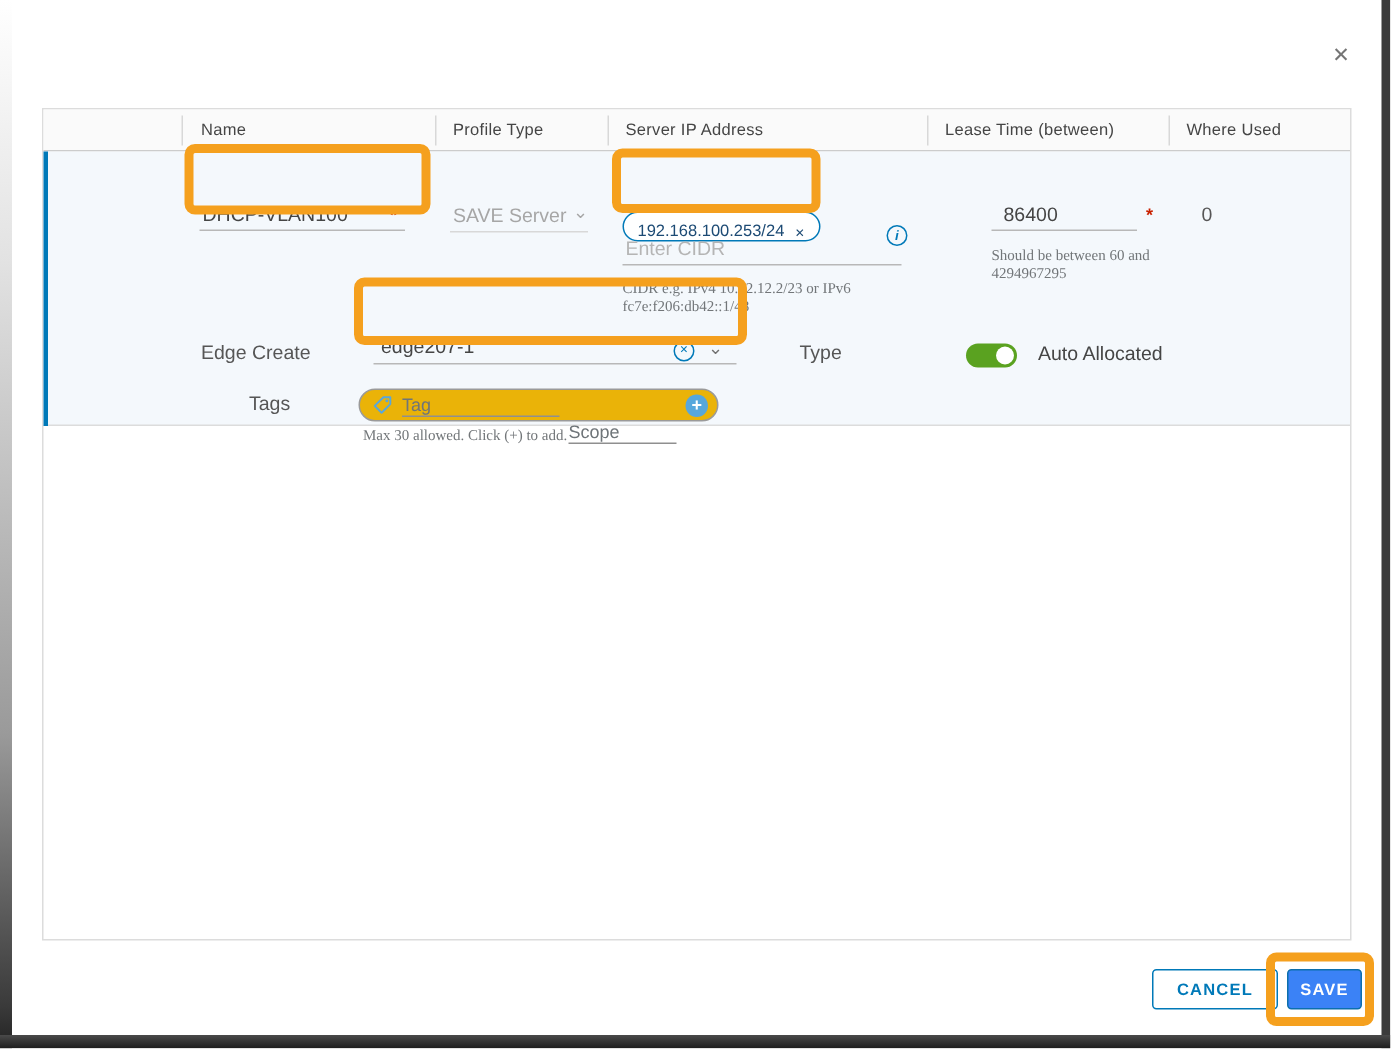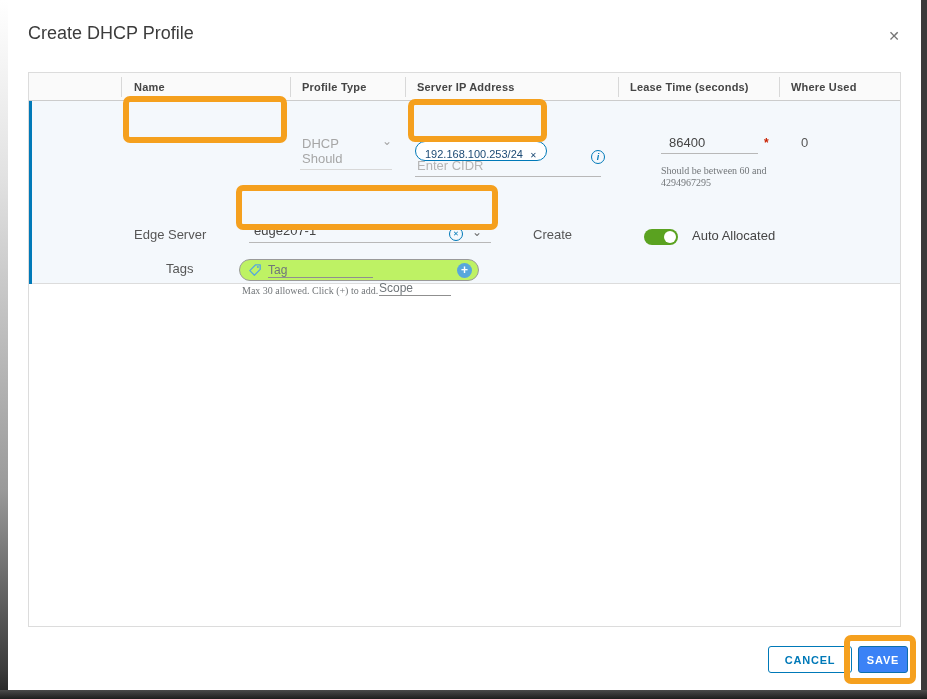--- a/index.html
+++ b/index.html
@@ -14,21 +14,21 @@
   .frame-bottom{ position:absolute; left:0; top:690px; width:927px; height:9px;
                  background:linear-gradient(180deg,#4a4a4a,#1d1d1d); z-index:61; }
 
   .dlg-title { position:absolute; left:28px; top:23px; font-size:18px; font-weight:400; color:#3c3c3c; }
   .close-x   { position:absolute; left:884px; top:26px; width:20px; height:20px; font-size:14px;
                color:#757575; text-align:center; line-height:20px; cursor:pointer; }
 
   
   .tbl { position:absolute; left:28px; top:72px; width:873px; height:555px; border:1px solid #dcdcdc; background:#fff; }
   .thead { position:absolute; left:0; top:0; width:100%; height:28px; background:#fafafa; border-bottom:1px solid #cccccc; }
-  .hcell { position:absolute; top:8px; font-size:11px; font-weight:700; color:#454545; letter-spacing:.2px; }
+  .hcell { position:absolute; top:8px; font-size:11px; font-weight:400; color:#454545; letter-spacing:.2px; }
   .hsep  { position:absolute; top:4px; width:1px; height:20px; background:#d8d8d8; }
 
   .row-edit { position:absolute; left:0; top:28px; width:100%; height:183px; background:#f4f8fc; border-bottom:1px solid #dcdcdc; }
   .row-bar  { position:absolute; left:0; top:0; width:3px; height:183px; background:#0079b8; }
 
   .lbl  { position:absolute; font-size:13px; color:#565656; }
   .hint { position:absolute; font-size:10px; color:#727679; line-height:12px;font-family:Liberation Serif, serif; }
   .req  { position:absolute; font-size:12px; color:#c92100; font-weight:700; }
 
   .ul-input { position:absolute; background:transparent; border:none; border-bottom:1px solid #b8b8b8;
@@ -48,90 +48,91 @@
              color:#0079b8; font-size:9px; font-weight:700; text-align:center; line-height:12px; font-style:italic; cursor:pointer; }
 
   .combo { position:absolute; border-bottom:1px solid #b8b8b8; font-size:13px; color:#454545; padding:2px 0 4px 5px; }
   .clear-ic { position:absolute; width:14px; height:14px; border:1px solid #0079b8; border-radius:50%;
               color:#0079b8; font-size:7px; text-align:center; line-height:12px; cursor:pointer; background:#f4f8fc; }
 
   .toggle { position:absolute; width:34px; height:16px; border-radius:8px; background:#5aa220; cursor:pointer; }
   .toggle::after { content:""; position:absolute; right:2px; top:2px; width:12px; height:12px; border-radius:50%; background:#fff; }
 
   .tags-pill { position:absolute; display:flex; align-items:center; height:22px; border:1px solid #9a9a9a;
-               border-radius:11px; padding:0 5px 0 8px; background:#bef264; gap:6px; }
+               border-radius:11px; padding:0 5px 0 8px; background:#eab308; gap:6px; }
   .pill-input { background:transparent; border:none; border-bottom:1px solid #8f8f8f; outline:none;
                 font-family:"Liberation Sans",sans-serif; font-size:12px; color:#454545; height:16px; }
   .pill-input::placeholder { color:#6f7579; }
   .plus-btn { width:15px; height:15px; border-radius:50%; background:#57a7dc; color:#fff; font-size:12px;
               line-height:14px; text-align:center; font-weight:700; cursor:pointer; }
 
   .btn { position:absolute; height:27px; border-radius:3px; font-family:"Liberation Sans",sans-serif;
          font-size:11px; font-weight:700; letter-spacing:.8px; cursor:pointer; }
   .btn-outline { background:#fff; border:1px solid #0079b8; color:#0079b8; }
   .btn-solid   { background:#3b82f6; border:1px solid #0c6fac; color:#fff; }
 
   .anno { position:absolute; border:6px solid #f5a01e; border-radius:7px; pointer-events:none; z-index:50; }
 
   .val { position:absolute; font-size:13px; color:#565656; }
 </style>
 </head>
 <body>
 
 <div class="screen">
 
-  <div class="dlg-title">Create DHCP Profile</div>
   <div class="close-x">✕</div>
 
   <div class="tbl">
 
     <div class="thead">
       <div class="hsep" style="left:92px"></div>
       <div class="hsep" style="left:261px"></div>
       <div class="hsep" style="left:376px"></div>
       <div class="hsep" style="left:589px"></div>
       <div class="hsep" style="left:750px"></div>
       <div class="hcell" style="left:105px">Name</div>
       <div class="hcell" style="left:273px">Profile Type</div>
       <div class="hcell" style="left:388px">Server IP Address</div>
-      <div class="hcell" style="left:601px">Lease Time (seconds)</div>
+      <div class="hcell" style="left:601px">Lease Time (between)</div>
       <div class="hcell" style="left:762px">Where Used</div>
     </div>
 
     <div class="row-edit">
       <div class="row-bar"></div>
 
+      <input class="ul-input" style="left: 104px; top: 34px; width: 137px;" value="DHCP-VLAN100">
       <span class="req" style="left:231px; top:35px;">*</span>
 
       <div class="ptype" style="left:271px; top:35px; width:92px;">
-        <span>DHCP Should</span>
+        <span>SAVE Server</span>
         <span class="chev">⌄</span>
       </div>
 
       <div class="chip" style="left:386px; top:40px;align-items:flex-end;">
         <span>192.168.100.253/24</span>
         <span class="rm">✕</span>
       </div>
       <input class="ul-input" style="left: 386px; top: 57px; width: 186px;" placeholder="Enter CIDR">
+      <div class="hint" style="left:386px; top:86px; width:198px;">CIDR e.g. IPv4 10.22.12.2/23 or IPv6 fc7e:f206:db42::1/48</div>
       <div class="info-ic" style="left:562px; top:49px;">i</div>
 
       <input class="ul-input" style="left: 632px; top: 34px; width: 97px; padding-left: 8px;" value="86400">
       <span class="req" style="left:735px; top:35px;">*</span>
       <div class="hint" style="left:632px; top:64px; width:128px;">Should be between 60 and 4294967295</div>
 
       <div class="val" style="left:772px; top:34px;">0</div>
 
-      <div class="lbl" style="left:105px; top:126px;">Edge Server</div>
+      <div class="lbl" style="left:105px; top:126px;">Edge Create</div>
       <div class="combo" style="left:220px; top:120px; width:242px;">
         <span>edge207-1</span>
       </div>
       <div class="clear-ic" style="left:420px; top:126px;">✕</div>
       <span class="chev dark" style="position:absolute; left:443px; top:126px;">⌄</span>
 
-      <div class="lbl" style="left:504px; top:126px;">Create</div>
+      <div class="lbl" style="left:504px; top:126px;">Type</div>
       <div class="toggle" style="left:615px; top:128px;"></div>
       <div class="lbl" style="left:663px; top:127px; color:#454545;text-align:right;">Auto Allocated</div>
 
       <div class="lbl" style="left:105px; top:160px;margin-left:32px;">Tags</div>
       <div class="tags-pill" style="left:210px; top:158px; width:240px;">
         <span style="display:inline-flex;">
           <svg width="14" height="14" viewBox="0 0 14 14">
             <path d="M1.8 7.6 L7.6 1.8 L12.2 1.8 L12.2 6.4 L6.4 12.2 Z" fill="none" stroke="#57a7dc" stroke-width="1.3" stroke-linejoin="round"></path>
             <circle cx="9.9" cy="4.1" r="1" fill="#57a7dc"></circle>
           </svg>

